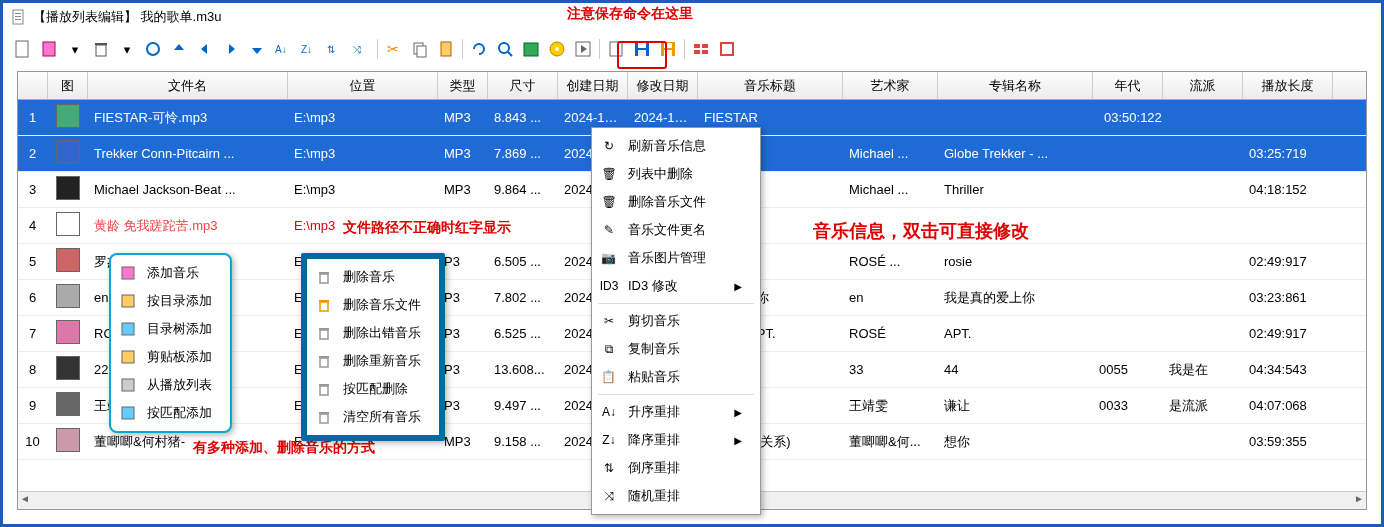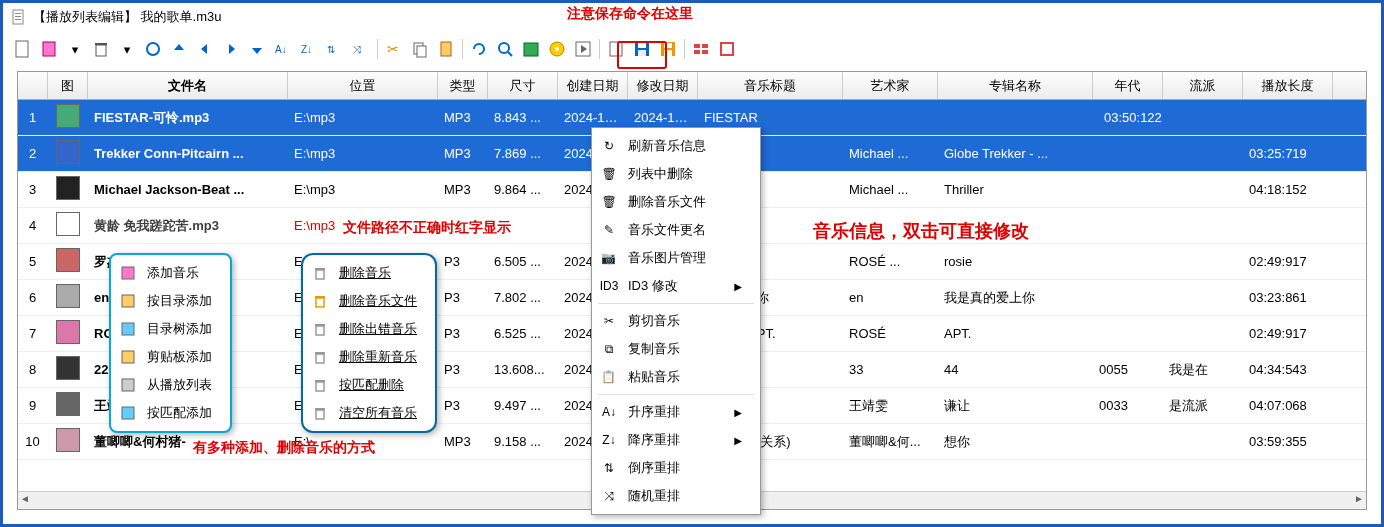--- a/index.html
+++ b/index.html
@@ -13,43 +13,43 @@
 .save-highlight { position: absolute; top: 38px; left: 614px; width: 50px; height: 28px; border: 2px solid #d00; border-radius: 3px; pointer-events: none; }
 .table-wrap { position: absolute; top: 68px; left: 14px; right: 14px; bottom: 14px; border: 1px solid #999; overflow: hidden; }
 .thead { display: flex; background: linear-gradient(#fdfdfd,#ececec); border-bottom: 1px solid #aaa; height: 28px; }
 .thead .cell { border-right: 1px solid #ccc; padding: 4px 6px; font-size: 13px; display: flex; align-items: center; justify-content: center; }
 .tbody { overflow: auto; height: calc(100% - 28px - 18px); }
 .row { display: flex; height: 36px; border-bottom: 1px solid #eee; align-items: center; }
 .row.selected { background: #1e6bd6; color: #fff; }
 .row .cell { padding: 4px 6px; overflow: hidden; white-space: nowrap; text-overflow: ellipsis; border-right: 1px solid transparent; }
 .row.selected .cell { border-right: 1px solid #1e6bd6; }
 .row .thumb { width: 24px; height: 24px; background: #888; display: inline-block; border: 1px solid #666; }
-.row.error .filename { color: #404040; }
+.row.error .filename { color: #ef4444; }
 .row.error .path { color: #d00; }
 .col-num { width: 30px; text-align: center; }
 .col-thumb { width: 40px; text-align: center; }
-.col-file { width: 200px; font-weight: bold; }
+.col-file { width: 200px; }
 .col-path { width: 150px; }
 .col-type { width: 50px; }
 .col-size { width: 70px; }
 .col-cdate { width: 70px; }
 .col-mdate { width: 70px; }
 .col-title { width: 145px; }
 .col-artist { width: 95px; }
 .col-album { width: 155px; }
 .col-year { width: 70px; }
 .col-genre { width: 80px; }
 .col-len { width: 90px; }
 .ctx-menu { position: absolute; background: #fff; border: 1px solid #999; box-shadow: 2px 2px 6px rgba(0,0,0,.3); padding: 4px 0; z-index: 100; }
 .ctx-item { display: flex; align-items: center; padding: 5px 18px 5px 8px; gap: 10px; cursor: pointer; white-space: nowrap; }
 .ctx-item .icon { width: 18px; height: 18px; display: flex; align-items: center; justify-content: center; }
 .ctx-sep { height: 1px; background: #ddd; margin: 3px 6px; }
 .ctx-item .arrow { margin-left: auto; font-size: 10px; }
 .menu1 { top: 250px; left: 106px; border: 2px solid #0aa6d6; border-radius: 8px; }
-.menu2 { top: 250px; left: 298px; border: 2px solid #0369a1; border-radius: 12px; text-decoration: underline; }
+.menu2 { top: 250px; left: 298px; border: 6px solid #0369a1; border-radius: 2px; }
 .menu3 { top: 124px; left: 588px; width: 170px; }
 .ann-path { position: absolute; top: 216px; left: 340px; color: #d00; font-weight: bold; font-size: 14px; }
 .ann-info { position: absolute; top: 216px; left: 810px; color: #d00; font-weight: bold; font-size: 18px; }
 .ann-bottom { position: absolute; top: 436px; left: 190px; color: #d00; font-weight: bold; font-size: 14px; z-index: 50; }
 .scrollbar-h { position: absolute; bottom: 0; left: 0; right: 0; height: 18px; background: #f0f0f0; border-top: 1px solid #ccc; }
 .scrollbar-h::before { content: "◄"; position: absolute; left: 2px; top: 1px; font-size: 10px; color: #666; }
 .scrollbar-h::after { content: "►"; position: absolute; right: 2px; top: 1px; font-size: 10px; color: #666; }
 svg { display: block; }
 </style>
 </head>

